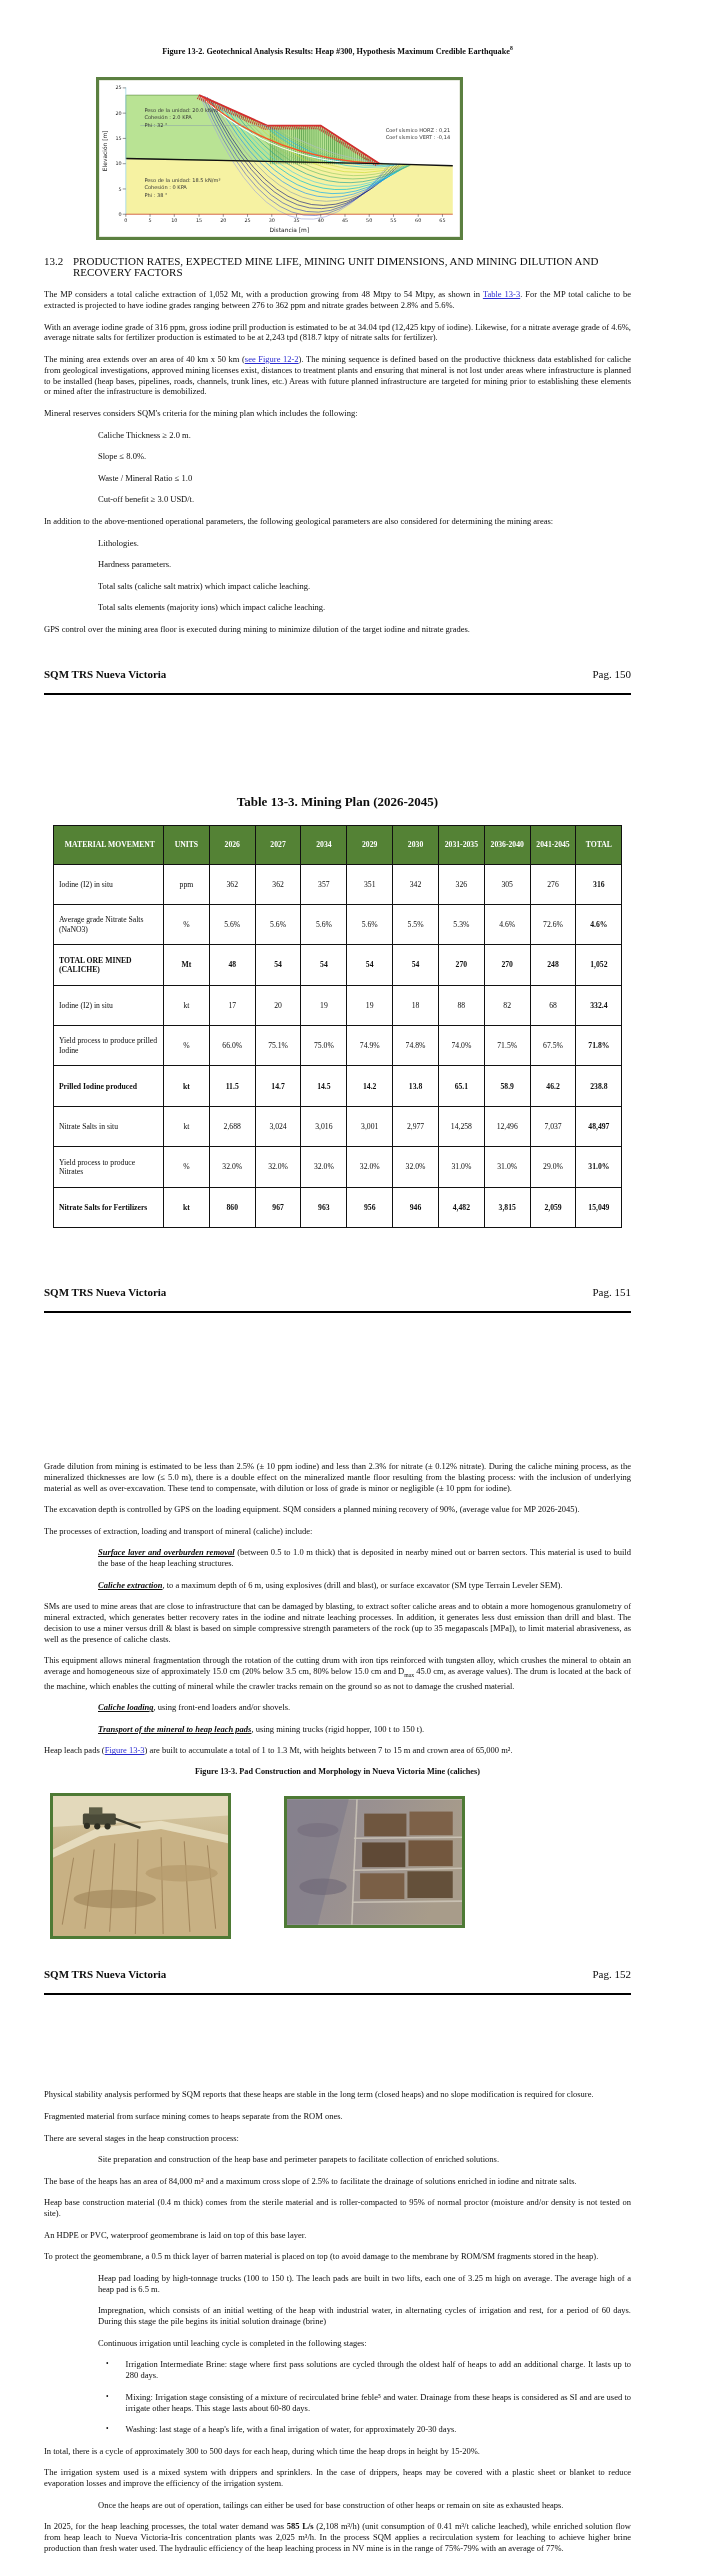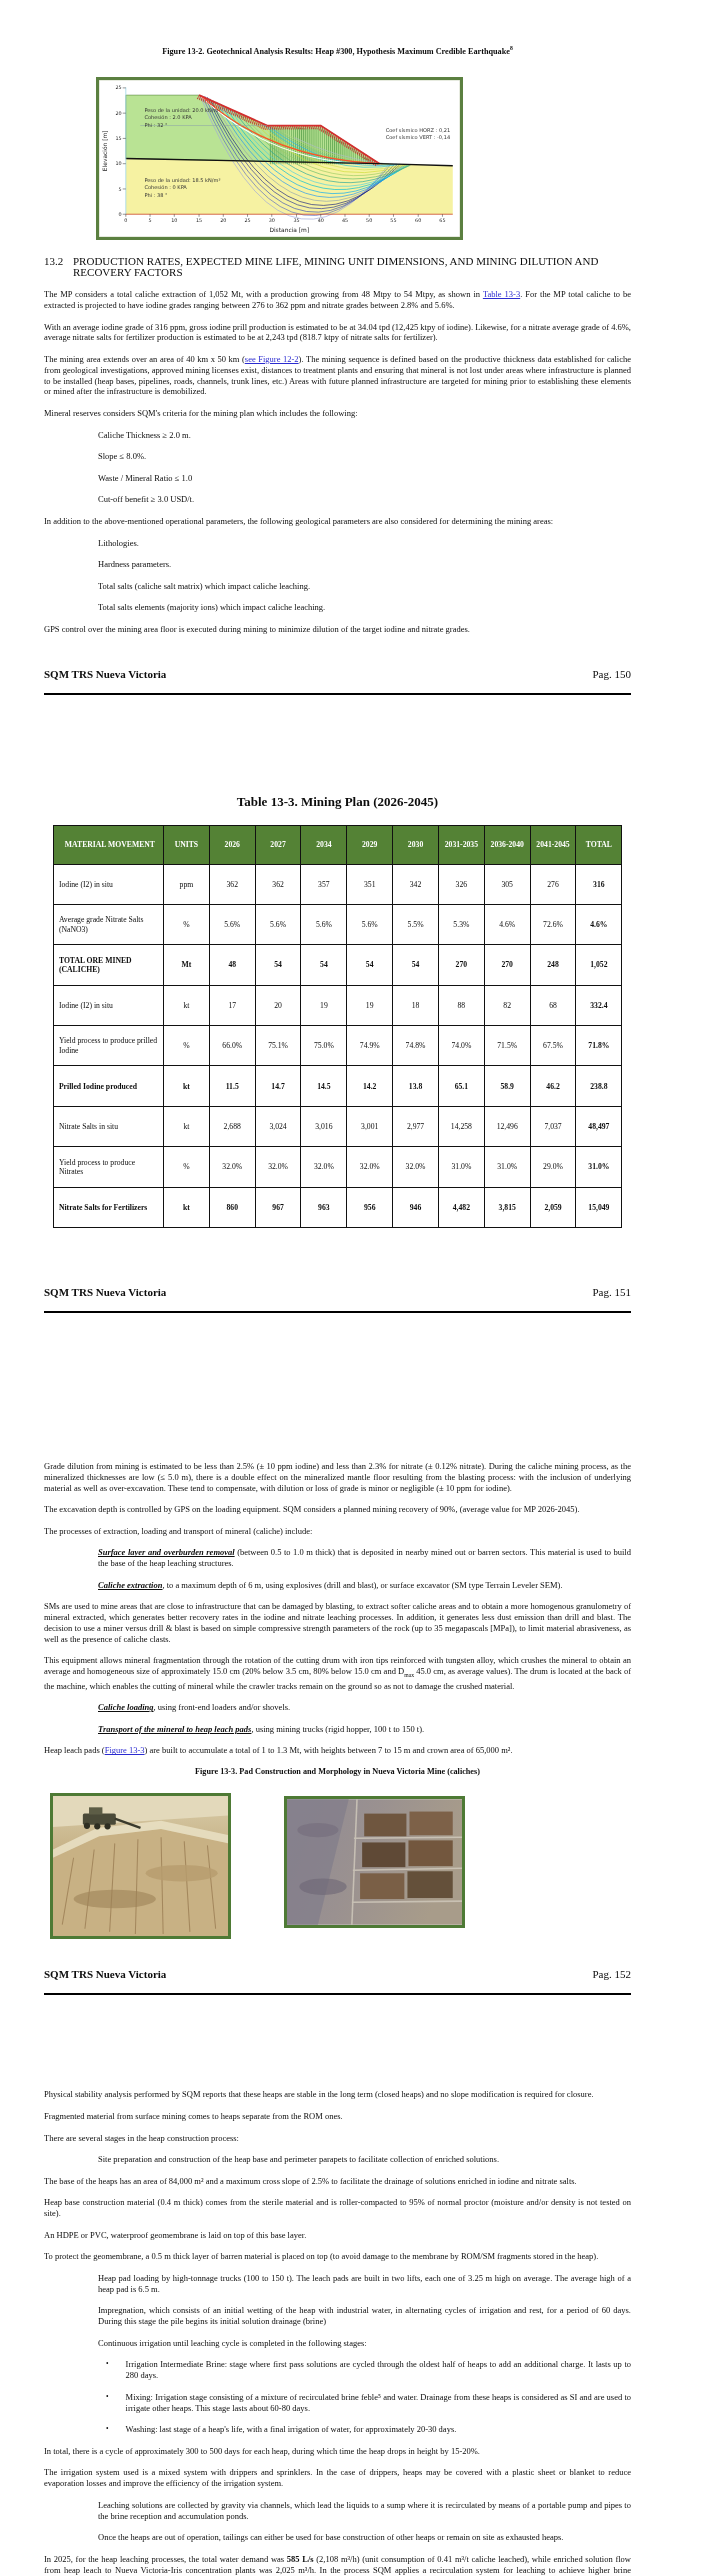--- a/index.html
+++ b/index.html
@@ -446,20 +446,19 @@
     <p class="para">An HDPE or PVC, waterproof geomembrane is laid on top of this base layer.</p>
     <p class="para">To protect the geomembrane, a 0.5 m thick layer of barren material is placed on top (to avoid damage to the membrane by ROM/SM fragments stored in the heap).</p>
     <div class="ind">Heap pad loading by high-tonnage trucks (100 to 150 t). The leach pads are built in two lifts, each one of 3.25 m high on average. The average high of a heap pad is 6.5 m.</div>
     <div class="ind">Impregnation, which consists of an initial wetting of the heap with industrial water, in alternating cycles of irrigation and rest, for a period of 60 days. During this stage the pile begins its initial solution drainage (brine)</div>
     <div class="ind">Continuous irrigation until leaching cycle is completed in the following stages:</div>
     <div class="bullet">Irrigation Intermediate Brine: stage where first pass solutions are cycled through the oldest half of heaps to add an additional charge. It lasts up to 280 days.</div>
     <div class="bullet">Mixing: Irrigation stage consisting of a mixture of recirculated brine feble⁵ and water. Drainage from these heaps is considered as SI and are used to irrigate other heaps. This stage lasts about 60-80 days.</div>
     <div class="bullet">Washing: last stage of a heap's life, with a final irrigation of water, for approximately 20-30 days.</div>
     <p class="para">In total, there is a cycle of approximately 300 to 500 days for each heap, during which time the heap drops in height by 15-20%.</p>
     <p class="para">The irrigation system used is a mixed system with drippers and sprinklers. In the case of drippers, heaps may be covered with a plastic sheet or blanket to reduce evaporation losses and improve the efficiency of the irrigation system.</p>
-    <div class="ind">Leaching solutions are collected by gravity via channels, which lead the liquids to a sump where it is recirculated by means of a portable pump and pipes to the brine reception and accumulation ponds.</div>
     <div class="ind">Once the heaps are out of operation, tailings can either be used for base construction of other heaps or remain on site as exhausted heaps.</div>
     <p class="para"><span>In 2025, for the heap leaching processes, the total water demand was </span><span class="bold">585 L/s</span><span> (2,108 m³/h) (unit consumption of 0.41 m³/t caliche leached), while enriched solution flow from heap leach to Nueva Victoria-Iris concentration plants was 2,025 m³/h. In the process SQM applies a recirculation system for leaching to achieve higher brine production than fresh water used. The hydraulic efficiency of the heap leaching process in NV mine is in the range of 75%-79% with an average of 77%.</span></p>
 
   </section>
 
 </div>
 
 
 </body></html>

